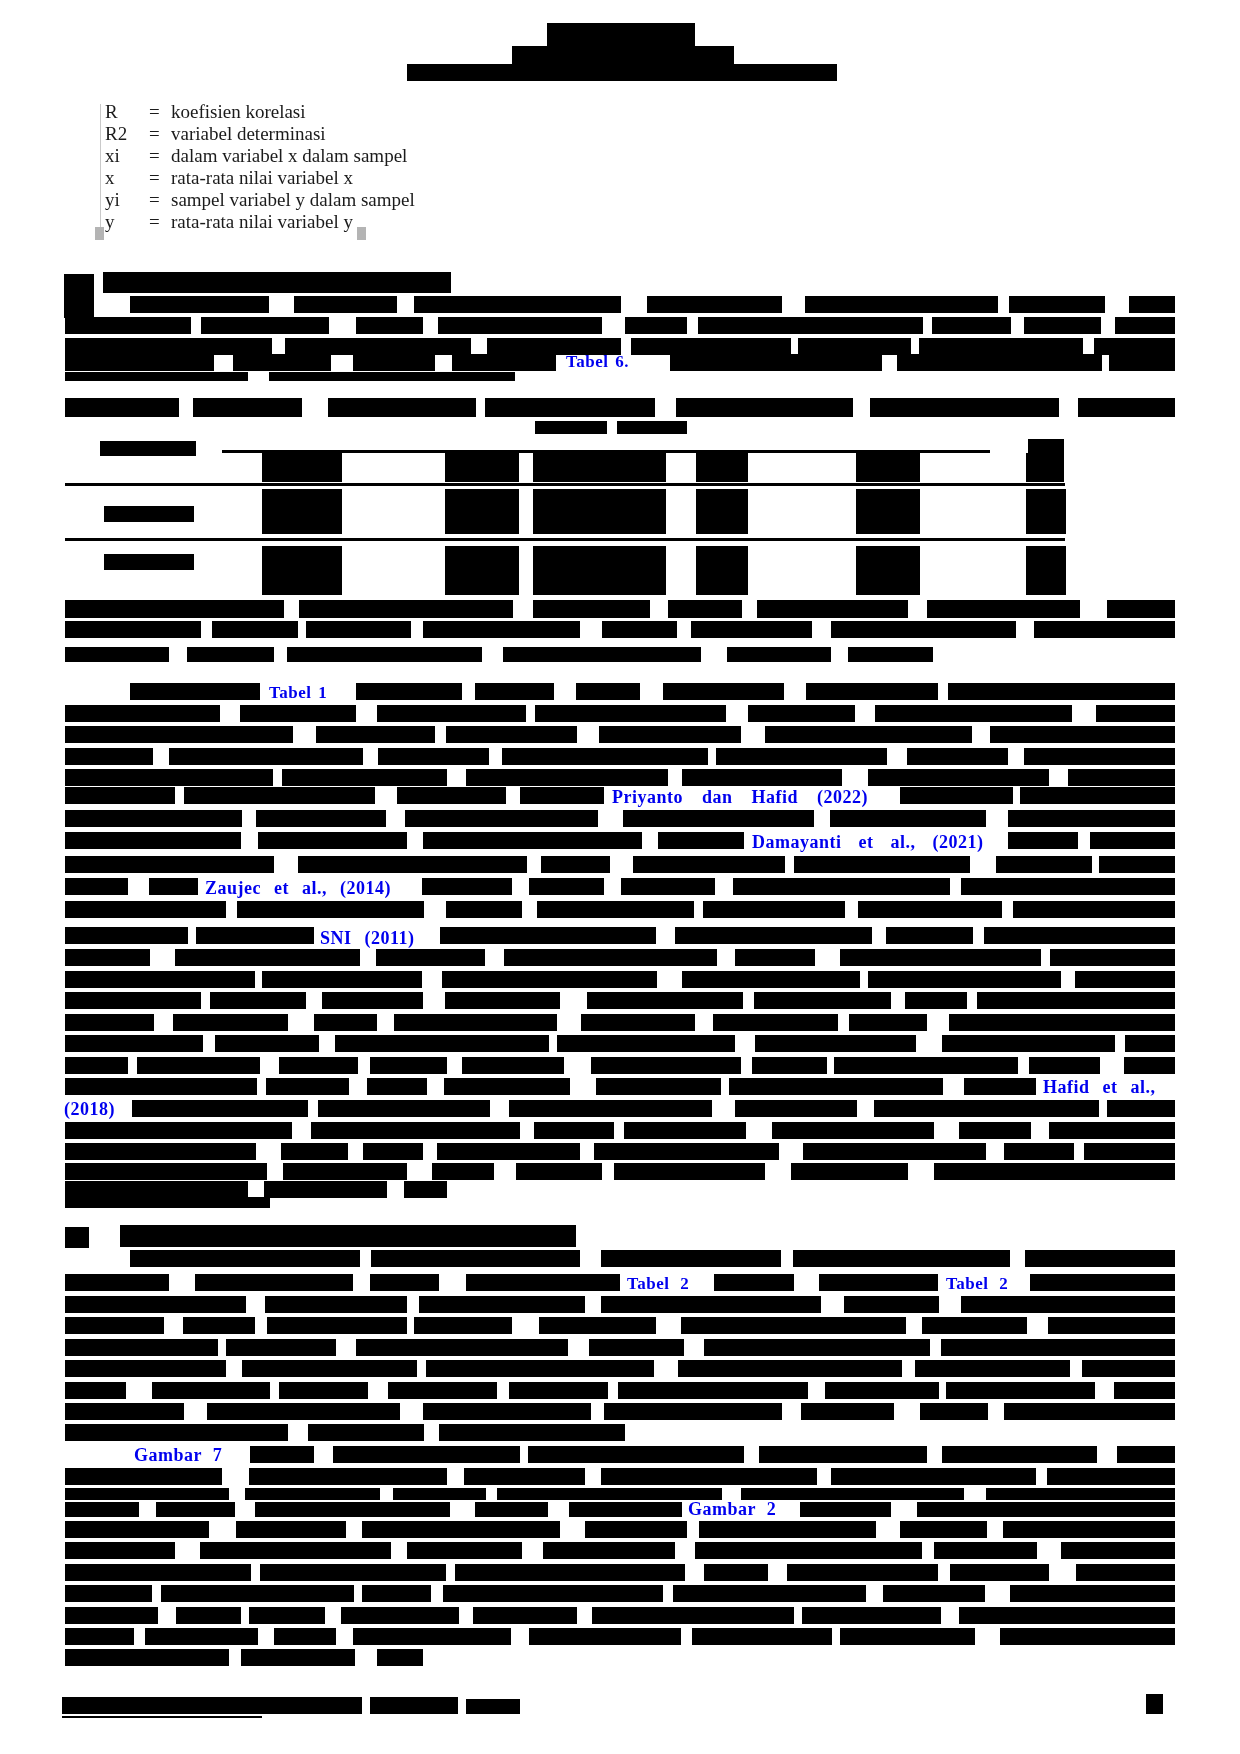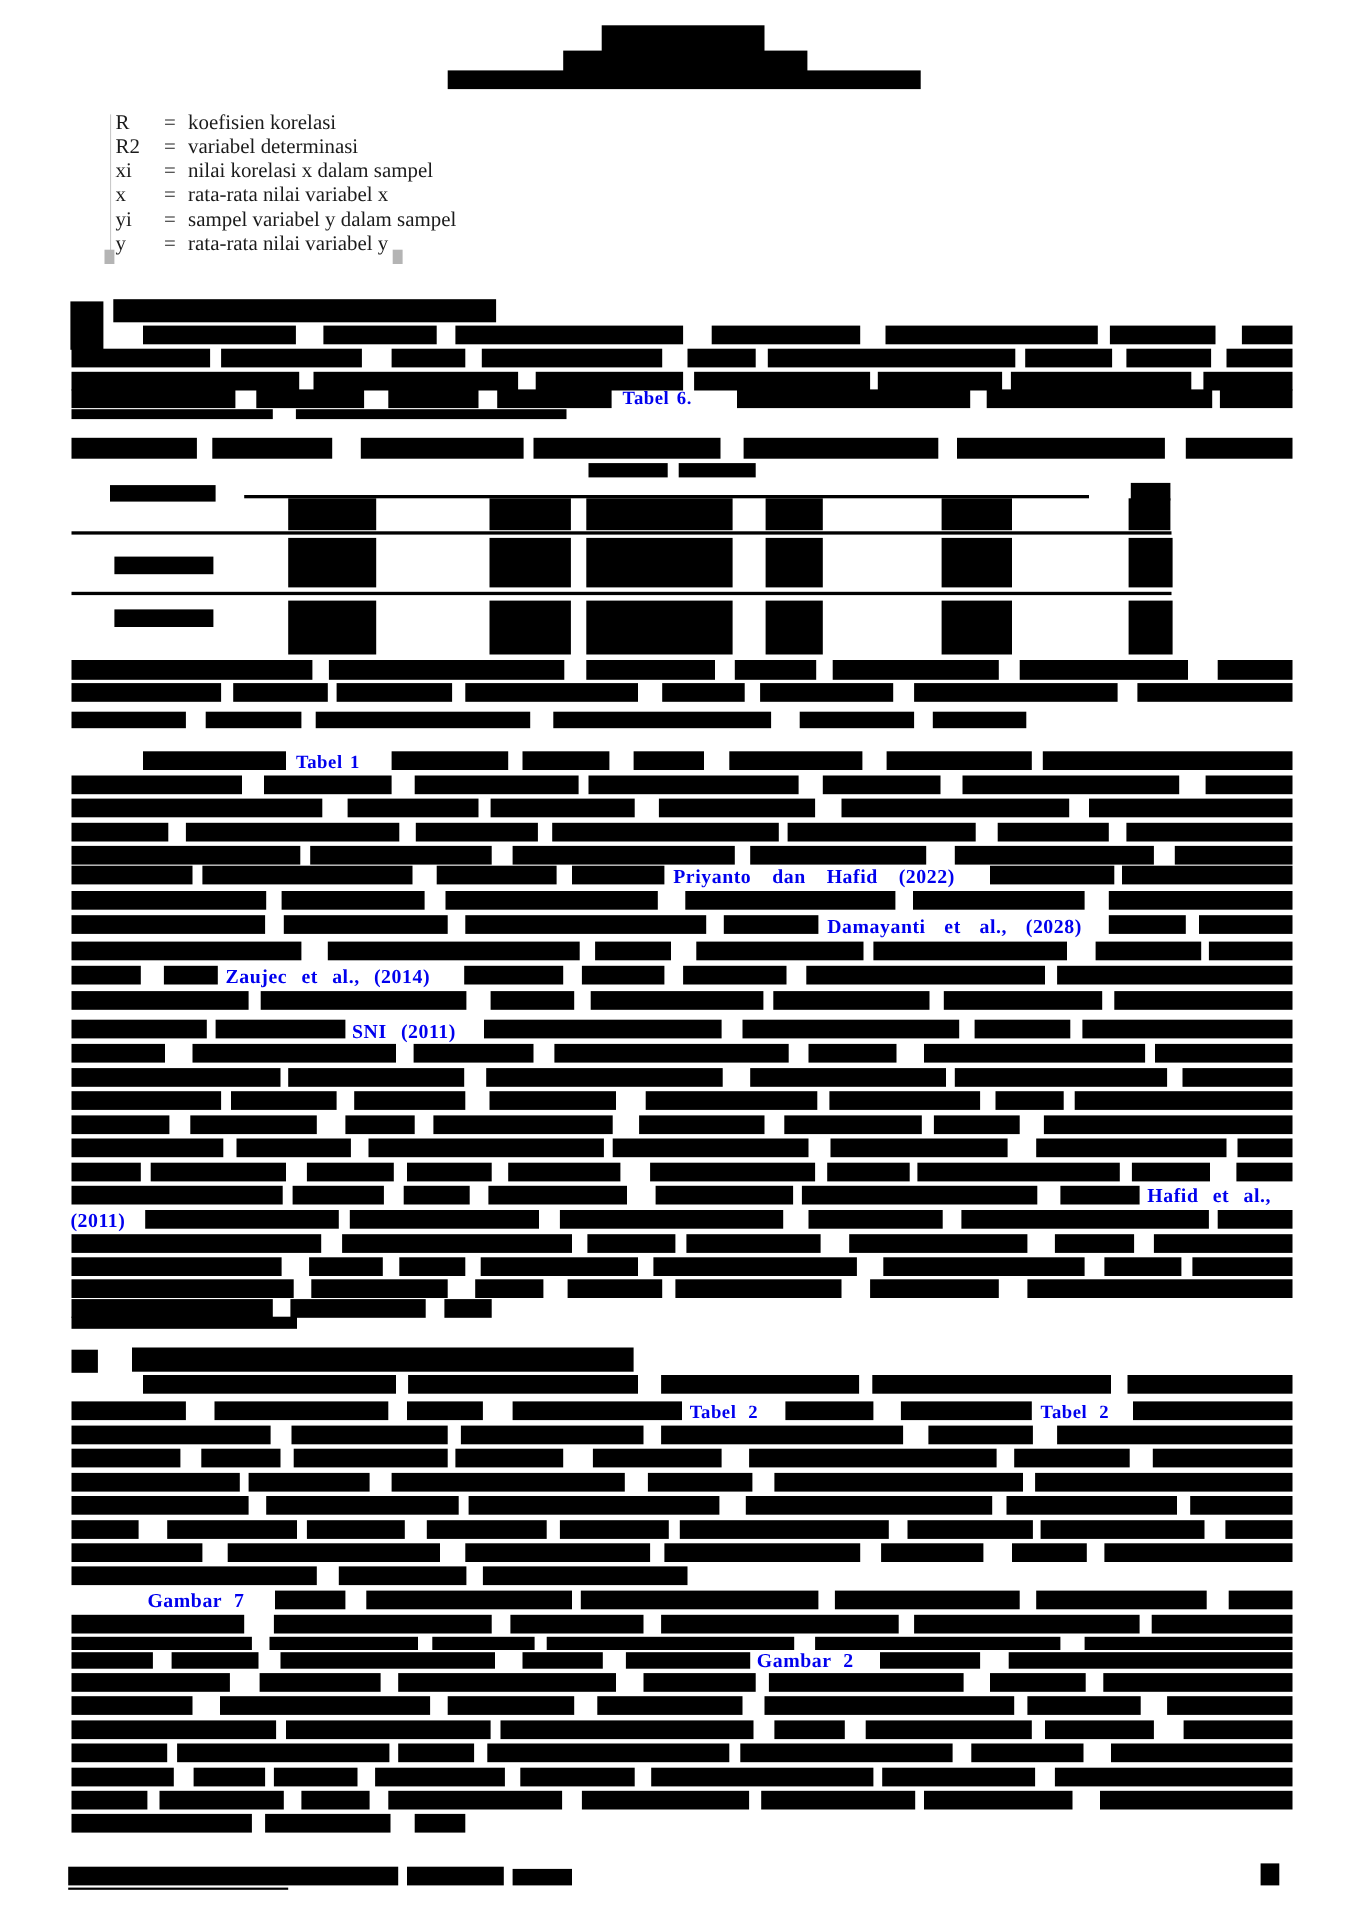--- a/index.html
+++ b/index.html
@@ -407,28 +407,28 @@
     <div class="bar" style="left: 529.264px; top: 1628px; width: 151.977px; height: 17px; background: rgb(0, 0, 0);"></div>
     <div class="bar" style="left: 691.584px; top: 1628px; width: 140.728px; height: 17px; background: rgb(0, 0, 0);"></div>
     <div class="bar" style="left: 840.223px; top: 1628px; width: 135.224px; height: 17px; background: rgb(0, 0, 0);"></div>
     <div class="bar" style="left: 1000.04px; top: 1628px; width: 174.964px; height: 17px; background: rgb(0, 0, 0);"></div>
     <div class="bar" style="left: 65px; top: 1649px; width: 163.823px; height: 17px; background: rgb(0, 0, 0);"></div>
     <div class="bar" style="left: 240.653px; top: 1649px; width: 114.751px; height: 17px; background: rgb(0, 0, 0);"></div>
     <div class="bar" style="left: 376.984px; top: 1649px; width: 46.0156px; height: 17px; background: rgb(0, 0, 0);"></div>
     <a class="rlink" style="left: 566px; top: 353px; color: rgb(0, 0, 238); word-spacing: 2px;">Tabel 6.</a>
     <a class="rlink" style="left: 269px; top: 684px; color: rgb(0, 0, 238); word-spacing: 2px;">Tabel 1</a>
     <a class="rlink" style="left: 612px; top: 788px; color: rgb(0, 0, 238); word-spacing: 14px; font-size: 18px;">Priyanto dan Hafid (2022)</a>
-    <a class="rlink" style="left: 752px; top: 833px; color: rgb(0, 0, 238); word-spacing: 12px; font-size: 18px;">Damayanti et al., (2028)</a>
+    <a class="rlink" style="left: 752px; top: 833px; color: rgb(0, 0, 238); word-spacing: 12px; font-size: 18px;">Damayanti et al., (2021)</a>
     <a class="rlink" style="left: 205px; top: 879px; color: rgb(0, 0, 238); word-spacing: 8px; font-size: 18px;">Zaujec et al., (2014)</a>
     <a class="rlink" style="left: 320px; top: 929px; color: rgb(0, 0, 238); word-spacing: 8px; font-size: 18px;">SNI (2011)</a>
     <a class="rlink" style="left: 1043px; top: 1078px; color: rgb(0, 0, 238); word-spacing: 8px; font-size: 18px;">Hafid et al.,</a>
-    <a class="rlink" style="left: 64px; top: 1100px; color: rgb(0, 0, 238); font-size: 18px;">(2011)</a>
+    <a class="rlink" style="left: 64px; top: 1100px; color: rgb(0, 0, 238); font-size: 18px;">(2018)</a>
     <a class="rlink" style="left: 627px; top: 1275px; color: rgb(0, 0, 238); word-spacing: 6px;">Tabel 2</a>
     <a class="rlink" style="left: 946px; top: 1275px; color: rgb(0, 0, 238); word-spacing: 6px;">Tabel 2</a>
     <a class="rlink" style="left: 134px; top: 1446px; color: rgb(0, 0, 238); word-spacing: 6px; font-size: 18px;">Gambar 7</a>
     <a class="rlink" style="left: 688px; top: 1500px; color: rgb(0, 0, 238); word-spacing: 6px; font-size: 18px;">Gambar 2</a>
     <div class="def-row" style="left: 105px; top: 101px; color: rgb(27, 27, 27);"><span class="def-term">R</span><span class="def-eq">=</span><span>koefisien korelasi</span></div>
     <div class="def-row" style="left: 105px; top: 123px; color: rgb(27, 27, 27);"><span class="def-term">R2</span><span class="def-eq">=</span><span>variabel determinasi</span></div>
-    <div class="def-row" style="left: 105px; top: 145px; color: rgb(27, 27, 27);"><span class="def-term">xi</span><span class="def-eq">=</span><span>nilai korelasi x dalam sampel</span></div>
+    <div class="def-row" style="left: 105px; top: 145px; color: rgb(27, 27, 27);"><span class="def-term">xi</span><span class="def-eq">=</span><span>dalam variabel x dalam sampel</span></div>
     <div class="def-row" style="left: 105px; top: 167px; color: rgb(27, 27, 27);"><span class="def-term">x</span><span class="def-eq">=</span><span>rata-rata nilai variabel x</span></div>
     <div class="def-row" style="left: 105px; top: 189px; color: rgb(27, 27, 27);"><span class="def-term">yi</span><span class="def-eq">=</span><span>sampel variabel y dalam sampel</span></div>
     <div class="def-row" style="left: 105px; top: 211px; color: rgb(27, 27, 27);"><span class="def-term">y</span><span class="def-eq">=</span><span>rata-rata nilai variabel y</span></div>
   </div>
 
 </body></html>

